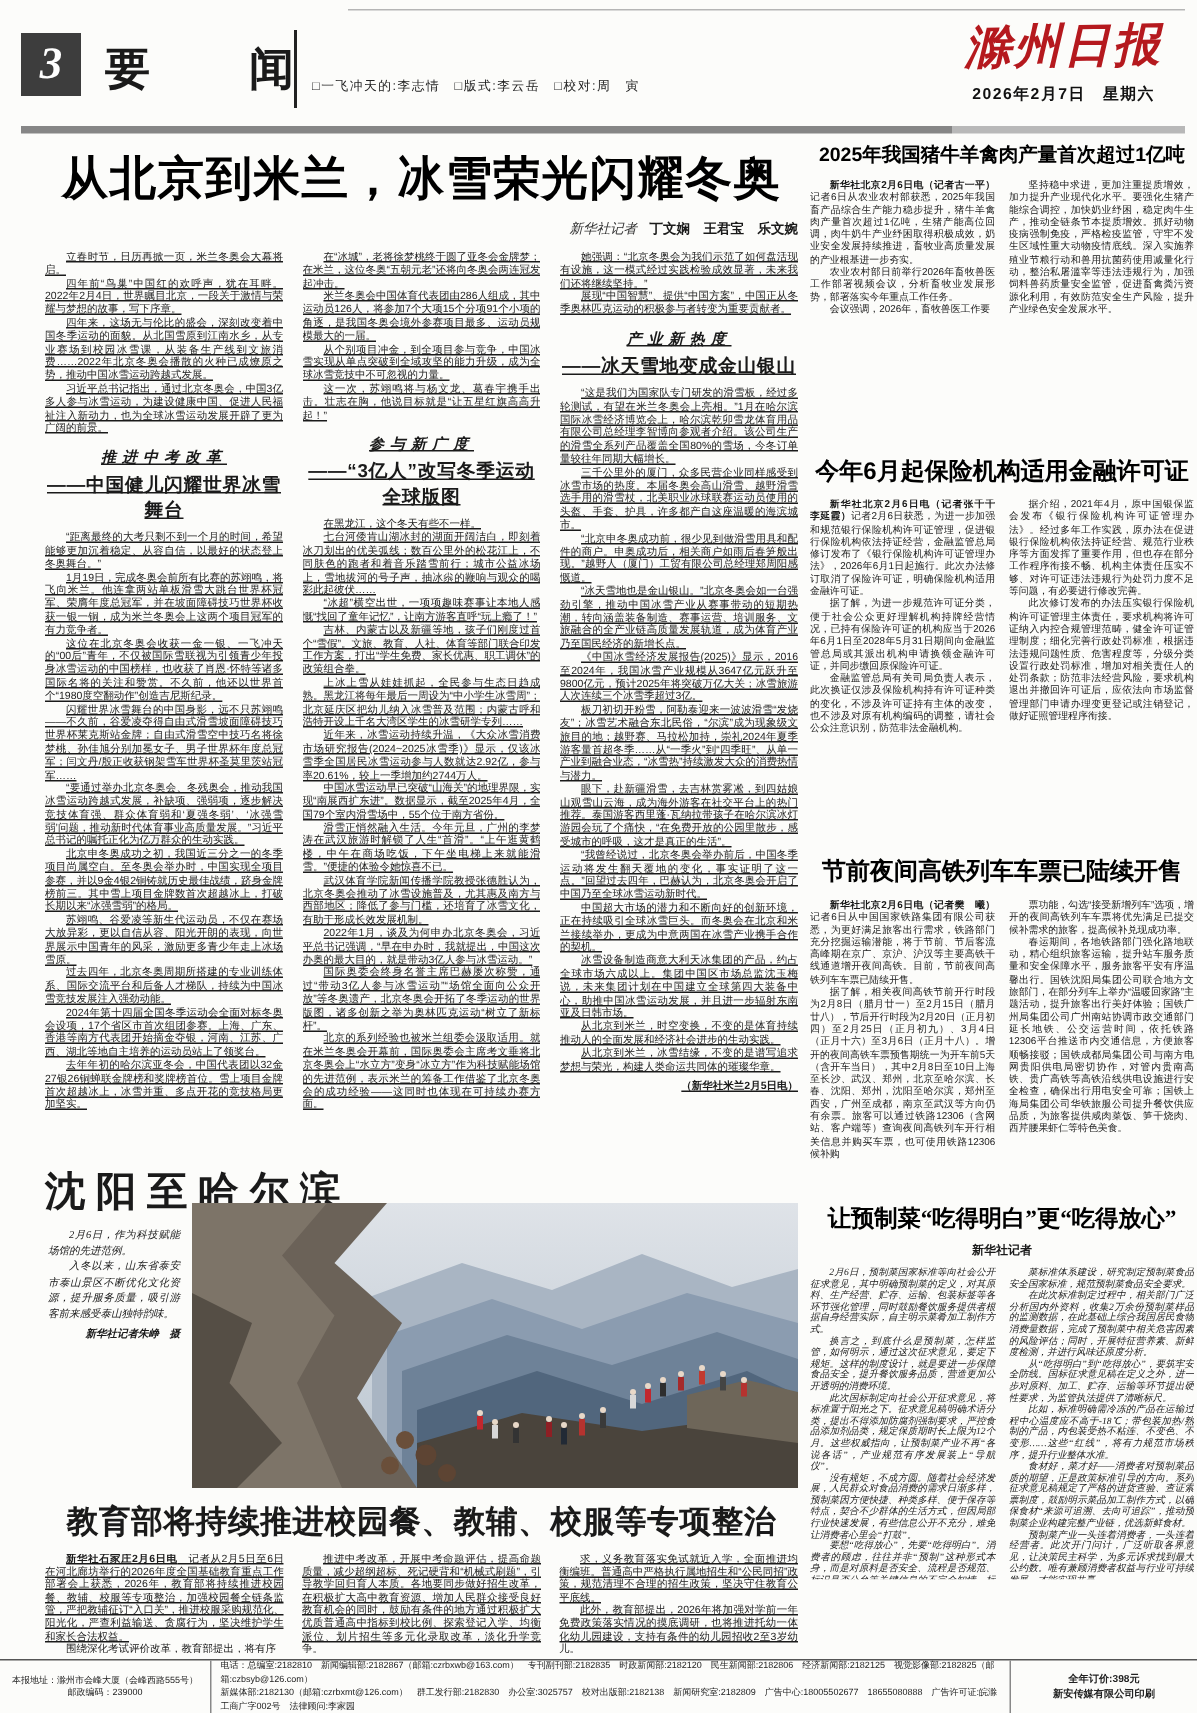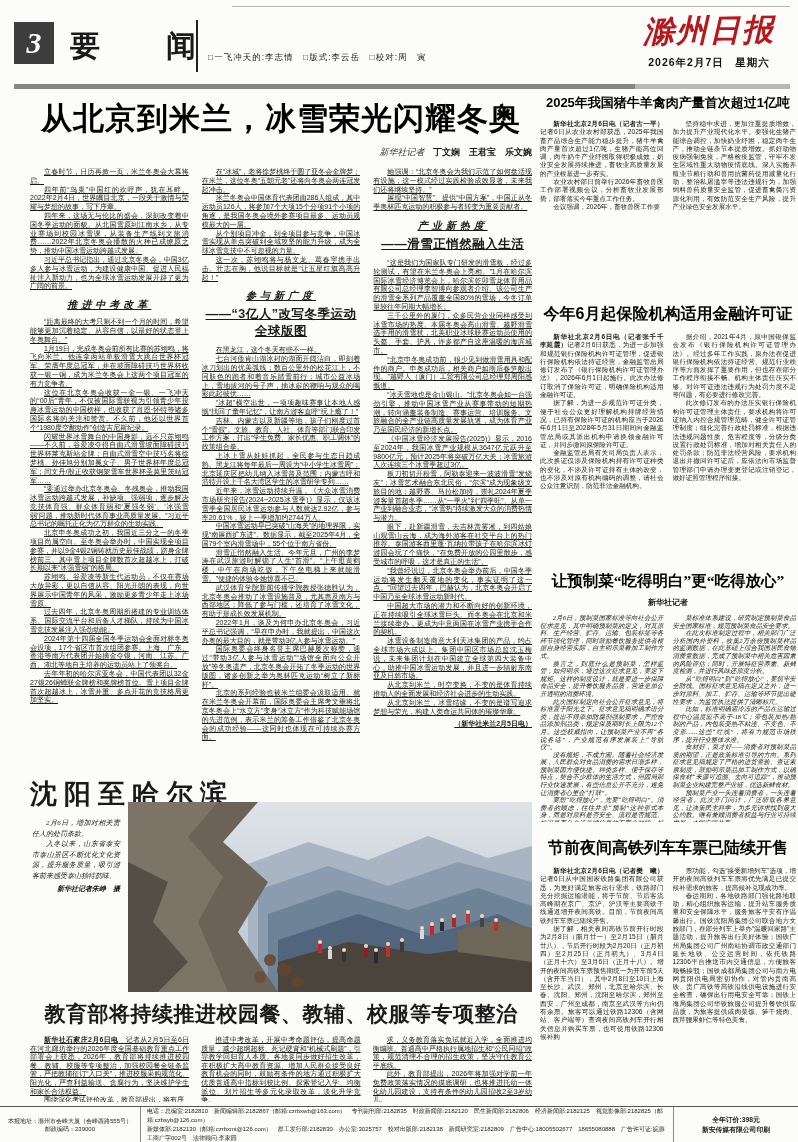--- a/index.html
+++ b/index.html
@@ -100,20 +100,21 @@
     <div class="main-cols">
       <div class="mcol">
         <div>
             <p>立春时节，日历再掀一页，米兰冬奥会大幕将启。</p>
             <p>四年前“鸟巢”中国红的欢呼声，犹在耳畔。2022年2月4日，世界瞩目北京，一段关于激情与荣耀与梦想的故事，写下序章。</p>
             <p>四年来，这场无与伦比的盛会，深刻改变着中国冬季运动的面貌。从北国雪原到江南水乡，从专业赛场到校园冰雪课，从装备生产线到文旅消费……2022年北京冬奥会播散的火种已成燎原之势，推动中国冰雪运动跨越式发展。</p>
             <p>习近平总书记指出，通过北京冬奥会，中国3亿多人参与冰雪运动，为建设健康中国、促进人民福祉注入新动力，也为全球冰雪运动发展开辟了更为广阔的前景。</p>
           </div>
         <div class="subhead">
           <div class="sh1">推进中考改革</div>
+          <div class="sh2">——中国健儿闪耀世界冰雪舞台</div>
         </div>
         <div>
             <p>“距离最终的大考只剩不到一个月的时间，希望能够更加沉着稳定、从容自信，以最好的状态登上冬奥舞台。”</p>
             <p>1月19日，完成冬奥会前所有比赛的苏翊鸣，将飞向米兰。他连拿两站单板滑雪大跳台世界杯冠军、荣膺年度总冠军，并在坡面障碍技巧世界杯收获一银一铜，成为米兰冬奥会上这两个项目冠军的有力竞争者。</p>
             <p>这位在北京冬奥会收获一金一银、一飞冲天的“00后”青年，不仅被国际雪联视为引领青少年投身冰雪运动的中国榜样，也收获了肖恩·怀特等诸多国际名将的关注和赞赏。不久前，他还以世界首个“1980度空翻动作”创造吉尼斯纪录。</p>
             <p>闪耀世界冰雪舞台的中国身影，远不只苏翊鸣——不久前，谷爱凌夺得自由式滑雪坡面障碍技巧世界杯莱克斯站金牌；自由式滑雪空中技巧名将徐梦桃、孙佳旭分别加冕女子、男子世界杯年度总冠军；闫文丹/殷正收获钢架雪车世界杯圣莫里茨站冠军……</p>
             <p>“要通过举办北京冬奥会、冬残奥会，推动我国冰雪运动跨越式发展，补缺项、强弱项，逐步解决竞技体育强、群众体育弱和‘夏强冬弱’、‘冰强雪弱’问题，推动新时代体育事业高质量发展。”习近平总书记的嘱托正化为亿万群众的生动实践。</p>
             <p>北京申冬奥成功之初，我国近三分之一的冬季项目尚属空白。至冬奥会举办时，中国实现全项目参赛，并以9金4银2铜铸就历史最佳战绩，跻身金牌榜前三。其中雪上项目金牌数首次超越冰上，打破长期以来“冰强雪弱”的格局。</p>
             <p>苏翊鸣、谷爱凌等新生代运动员，不仅在赛场大放异彩，更以自信从容、阳光开朗的表现，向世界展示中国青年的风采，激励更多青少年走上冰场雪原。</p>
             <p>过去四年，北京冬奥周期所搭建的专业训练体系、国际交流平台和后备人才梯队，持续为中国冰雪竞技发展注入强劲动能。</p>
@@ -147,21 +148,21 @@
             <p>北京的系列经验也被米兰组委会汲取适用。就在米兰冬奥会开幕前，国际奥委会主席考文垂将北京冬奥会上“水立方”变身“冰立方”作为科技赋能场馆的先进范例，表示米兰的筹备工作借鉴了北京冬奥会的成功经验——这同时也体现在可持续办赛方面。</p>
           </div>
       </div>
       <div class="mcol">
         <div>
             <p>她强调：“北京冬奥会为我们示范了如何盘活现有设施，这一模式经过实践检验成效显著，未来我们还将继续坚持。”</p>
             <p>展现“中国智慧”、提供“中国方案”，中国正从冬季奥林匹克运动的积极参与者转变为重要贡献者。</p>
           </div>
         <div class="subhead">
           <div class="sh1">产业新热度</div>
-          <div class="sh2">——滑雪正悄然融入生活</div>
+          <div class="sh2">——冰天雪地变成金山银山</div>
         </div>
         <div>
             <p>“这是我们为国家队专门研发的滑雪板，经过多轮测试，有望在米兰冬奥会上亮相。”1月在哈尔滨国际冰雪经济博览会上，哈尔滨乾卯雪龙体育用品有限公司总经理李智博向参观者介绍。该公司生产的滑雪全系列产品覆盖全国80%的雪场，今冬订单量较往年同期大幅增长。</p>
             <p>三千公里外的厦门，众多民营企业同样感受到冰雪市场的热度。本届冬奥会高山滑雪、越野滑雪选手用的滑雪杖，北美职业冰球联赛运动员使用的头盔、手套、护具，许多都产自这座温暖的海滨城市。</p>
             <p>“北京申冬奥成功前，很少见到做滑雪用具和配件的商户。申奥成功后，相关商户如雨后春笋般出现。”越野人（厦门）工贸有限公司总经理郑周阳感慨道。</p>
             <p>“冰天雪地也是金山银山。”北京冬奥会如一台强劲引擎，推动中国冰雪产业从赛事带动的短期热潮，转向涵盖装备制造、赛事运营、培训服务、文旅融合的全产业链高质量发展轨道，成为体育产业乃至国民经济的新增长点。</p>
             <p>《中国冰雪经济发展报告(2025)》显示，2016至2024年，我国冰雪产业规模从3647亿元跃升至9800亿元，预计2025年将突破万亿大关；冰雪旅游人次连续三个冰雪季超过3亿。</p>
             <p>板刀初切开粉雪，阿勒泰迎来一波波滑雪“发烧友”；冰雪艺术融合东北民俗，“尔滨”成为现象级文旅目的地；越野赛、马拉松加持，崇礼2024年夏季游客量首超冬季……从“一季火”到“四季旺”、从单一产业到融合业态，“冰雪热”持续激发大众的消费热情与潜力。</p>
             <p>眼下，赴新疆滑雪，去吉林赏雾凇，到四姑娘山观雪山云海，成为海外游客在社交平台上的热门推荐。泰国游客西里蓬·瓦纳拉带孩子在哈尔滨冰灯游园会玩了个痛快，“在免费开放的公园里散步，感受城市的呼吸，这才是真正的生活”。</p>
             <p>“我曾经说过，北京冬奥会举办前后，中国冬季运动将发生翻天覆地的变化，事实证明了这一点。”回望过去四年，巴赫认为，北京冬奥会开启了中国乃至全球冰雪运动新时代。</p>
@@ -172,21 +173,21 @@
           </div>
         <div class="dateline">（新华社米兰2月5日电）</div>
       </div>
     </div>
   </div>
 
   <div class="taishan">
     <div class="ts-head">沈阳至哈尔滨</div>
     <div class="ts-caption">
       <div>
-          <p>2月6日，增加对相关责任人的处罚条款。</p>
+          <p>2月6日，作为科技赋能场馆的先进范例。</p>
           <p>入冬以来，山东省泰安市泰山景区不断优化文化资源，提升服务质量，吸引游客前来感受泰山独特韵味。</p>
         </div>
       <p class="credit">新华社记者朱峥　摄</p>
     </div>
     <div class="ts-photo">
       <svg width="404" height="190" viewBox="0 0 404 190" xmlns="http://www.w3.org/2000/svg">
         <defs>
           <linearGradient id="sky" x1="0" y1="0" x2="0" y2="1">
             <stop offset="0" stop-color="#dfe3e8"></stop>
               <stop offset="1" stop-color="#b9c4cf"></stop>
@@ -296,20 +297,38 @@
         <div class="rcol">
           <div>
               <p>据介绍，2021年4月，原中国银保监会发布《银行保险机构许可证管理办法》。经过多年工作实践，原办法在促进银行保险机构依法持证经营、规范行业秩序等方面发挥了重要作用，但也存在部分工作程序衔接不畅、机构主体责任压实不够、对许可证违法违规行为处罚力度不足等问题，有必要进行修改完善。</p>
               <p>此次修订发布的办法压实银行保险机构许可证管理主体责任，要求机构将许可证纳入内控合规管理范畴，健全许可证管理制度；细化完善行政处罚标准，根据违法违规问题性质、危害程度等，分级分类设置行政处罚标准，增加对相关责任人的处罚条款；防范非法经营风险，要求机构退出并撤回许可证后，应依法向市场监督管理部门申请办理变更登记或注销登记，做好证照管理程序衔接。</p>
             </div>
         </div>
       </div>
     </div>
 
     <div class="r-art" style="margin-top:16px;">
+      <div class="r-head h2">节前夜间高铁列车车票已陆续开售</div>
+      <div class="twocol" style="height:186px;">
+        <div class="rcol">
+          <p class="lead"><b>新华社北京2月6日电（记者樊　曦）</b><span>记者6日从中国国家铁路集团有限公司获悉，为更好满足旅客出行需求，铁路部门充分挖掘运输潜能，将于节前、节后客流高峰期在京广、京沪、沪汉等主要高铁干线通道增开夜间高铁。目前，节前夜间高铁列车车票已陆续开售。</span></p>
+          <div>
+              <p>据了解，相关夜间高铁节前开行时段为2月8日（腊月廿一）至2月15日（腊月廿八），节后开行时段为2月20日（正月初四）至2月25日（正月初九）、3月4日（正月十六）至3月6日（正月十八）。增开的夜间高铁车票预售期统一为开车前5天（含开车当日），其中2月8日至10日上海至长沙、武汉、郑州，北京至哈尔滨、长春、沈阳、郑州，沈阳至哈尔滨，郑州至西安，广州至成都，南京至武汉等方向仍有余票。旅客可以通过铁路12306（含网站、客户端等）查询夜间高铁列车开行相关信息并购买车票，也可使用铁路12306候补购</p>
+            </div>
+        </div>
+        <div class="rcol">
+          <div>
+              <p>票功能，勾选“接受新增列车”选项，增开的夜间高铁列车车票将优先满足已提交候补需求的旅客，提高候补兑现成功率。</p>
+              <p>春运期间，各地铁路部门强化路地联动，精心组织旅客运输，提升站车服务质量和安全保障水平，服务旅客平安有序温馨出行。国铁沈阳局集团公司联合地方文旅部门，在部分列车上举办“温暖回家路”主题活动，提升旅客出行美好体验；国铁广州局集团公司广州南站协调市政交通部门延长地铁、公交运营时间，依托铁路12306平台推送市内交通信息，方便旅客顺畅接驳；国铁成都局集团公司与南方电网贵阳供电局密切协作，对管内贵南高铁、贵广高铁等高铁沿线供电设施进行安全检查，确保出行用电安全可靠；国铁上海局集团公司华铁旅服公司提升餐饮供应品质，为旅客提供咸肉菜饭、笋干烧肉、西芹腰果虾仁等特色美食。</p>
+            </div>
+        </div>
+      </div>
+    </div>
+
+    <div class="r-art" style="margin-top:16px;">
       <div class="r-head h2" style="font-family:'Liberation Serif',serif;font-size:15.5px;">让预制菜“吃得明白”更“吃得放心”</div>
       <div class="r-byline">新华社记者</div>
       <div class="twocol ital" style="height:208px;margin-top:6px;">
         <div class="rcol">
           <div>
               <p>2月6日，预制菜国家标准等向社会公开征求意见，其中明确预制菜的定义，对其原料、生产经营、贮存、运输、包装标签等各环节强化管理，同时鼓励餐饮服务提供者根据自身经营实际，自主明示菜肴加工制作方式。</p>
               <p>换言之，到底什么是预制菜，怎样监管，如何明示，通过这次征求意见，要定下规矩。这样的制度设计，就是要进一步保障食品安全，提升餐饮服务品质，营造更加公开透明的消费环境。</p>
               <p>此次国标制定向社会公开征求意见，将标准置于阳光之下。征求意见稿明确术语分类，提出不得添加防腐剂强制要求，严控食品添加剂品类，规定保质期时长上限为12个月。这些权威指向，让预制菜产业不再“各说各话”，产业规范有序发展装上“导航仪”。</p>
               <p>没有规矩，不成方圆。随着社会经济发展，人民群众对食品消费的需求日渐多样，预制菜因方便快捷、种类多样、便于保存等特点，契合不少群体的生活方式，但因局部行业快速发展，有些信息公开不充分，难免让消费者心里会“打鼓”。</p>
               <p>要想“吃得放心”，先要“吃得明白”。消费者的顾虑，往往并非“预制”这种形式本身，而是对原料是否安全、流程是否规范、标识是否公允等关键信息的不完全知情。标准是信任的基石，透明是信心的源泉。2024年3月，市场监管总局等六部门印发《关于加强预制菜食品安全监管 促进产业高质量发展的通知》明确，推进预制</p>
@@ -322,38 +341,20 @@
               <p>从“吃得明白”到“吃得放心”，要筑牢安全防线。国标征求意见稿在定义之外，进一步对原料、加工、贮存、运输等环节提出硬性要求，为监管执法提供了清晰标尺。</p>
               <p>比如，标准明确需冷冻的产品在运输过程中心温度应不高于-18℃；带包装加热/熟制的产品，内包装受热不粘连、不变色、不变形……这些“红线”，将有力规范市场秩序，提升行业整体水准。</p>
               <p>食材好，菜才好——消费者对预制菜品质的期望，正是政策标准引导的方向。系列征求意见稿规定了严格的进货查验、查证索票制度，鼓励明示菜品加工制作方式，以确保食材“来源可追溯、去向可追踪”，推动预制菜企业构建完整产业链，优选新鲜食材。</p>
               <p>预制菜产业一头连着消费者，一头连着经营者。此次开门问计，广泛听取各界意见，让决策民主科学，为多元诉求找到最大公约数。唯有兼顾消费者权益与行业可持续发展，才能实现共赢。</p>
             </div>
 
         </div>
       </div>
     </div>
 
-    <div class="r-art" style="margin-top:16px;">
-      <div class="r-head h2">节前夜间高铁列车车票已陆续开售</div>
-      <div class="twocol" style="height:186px;">
-        <div class="rcol">
-          <p class="lead"><b>新华社北京2月6日电（记者樊　曦）</b><span>记者6日从中国国家铁路集团有限公司获悉，为更好满足旅客出行需求，铁路部门充分挖掘运输潜能，将于节前、节后客流高峰期在京广、京沪、沪汉等主要高铁干线通道增开夜间高铁。目前，节前夜间高铁列车车票已陆续开售。</span></p>
-          <div>
-              <p>据了解，相关夜间高铁节前开行时段为2月8日（腊月廿一）至2月15日（腊月廿八），节后开行时段为2月20日（正月初四）至2月25日（正月初九）、3月4日（正月十六）至3月6日（正月十八）。增开的夜间高铁车票预售期统一为开车前5天（含开车当日），其中2月8日至10日上海至长沙、武汉、郑州，北京至哈尔滨、长春、沈阳、郑州，沈阳至哈尔滨，郑州至西安，广州至成都，南京至武汉等方向仍有余票。旅客可以通过铁路12306（含网站、客户端等）查询夜间高铁列车开行相关信息并购买车票，也可使用铁路12306候补购</p>
-            </div>
-        </div>
-        <div class="rcol">
-          <div>
-              <p>票功能，勾选“接受新增列车”选项，增开的夜间高铁列车车票将优先满足已提交候补需求的旅客，提高候补兑现成功率。</p>
-              <p>春运期间，各地铁路部门强化路地联动，精心组织旅客运输，提升站车服务质量和安全保障水平，服务旅客平安有序温馨出行。国铁沈阳局集团公司联合地方文旅部门，在部分列车上举办“温暖回家路”主题活动，提升旅客出行美好体验；国铁广州局集团公司广州南站协调市政交通部门延长地铁、公交运营时间，依托铁路12306平台推送市内交通信息，方便旅客顺畅接驳；国铁成都局集团公司与南方电网贵阳供电局密切协作，对管内贵南高铁、贵广高铁等高铁沿线供电设施进行安全检查，确保出行用电安全可靠；国铁上海局集团公司华铁旅服公司提升餐饮供应品质，为旅客提供咸肉菜饭、笋干烧肉、西芹腰果虾仁等特色美食。</p>
-            </div>
-        </div>
-      </div>
-    </div>
-
   </div>
 
   <div class="footer">
     <div class="cell f-left">
       <div>本报地址：滁州市会峰大厦（会峰西路555号）</div>
       <div>邮政编码：239000</div>
     </div>
     <div class="cell f-mid">
       <div>电话：总编室:2182810　新闻编辑部:2182867（邮箱:czrbxwb@163.com）　专刊副刊部:2182835　时政新闻部:2182120　民生新闻部:2182806　经济新闻部:2182125　视觉影像部:2182825（邮箱:czbsyb@126.com）</div>
       <div>新媒体部:2182130（邮箱:czrbxmt@126.com）　群工发行部:2182830　办公室:3025757　校对出版部:2182138　新闻研究室:2182809　广告中心:18005502677　18655080888　广告许可证:皖滁工商广字002号　法律顾问:李家园</div>

